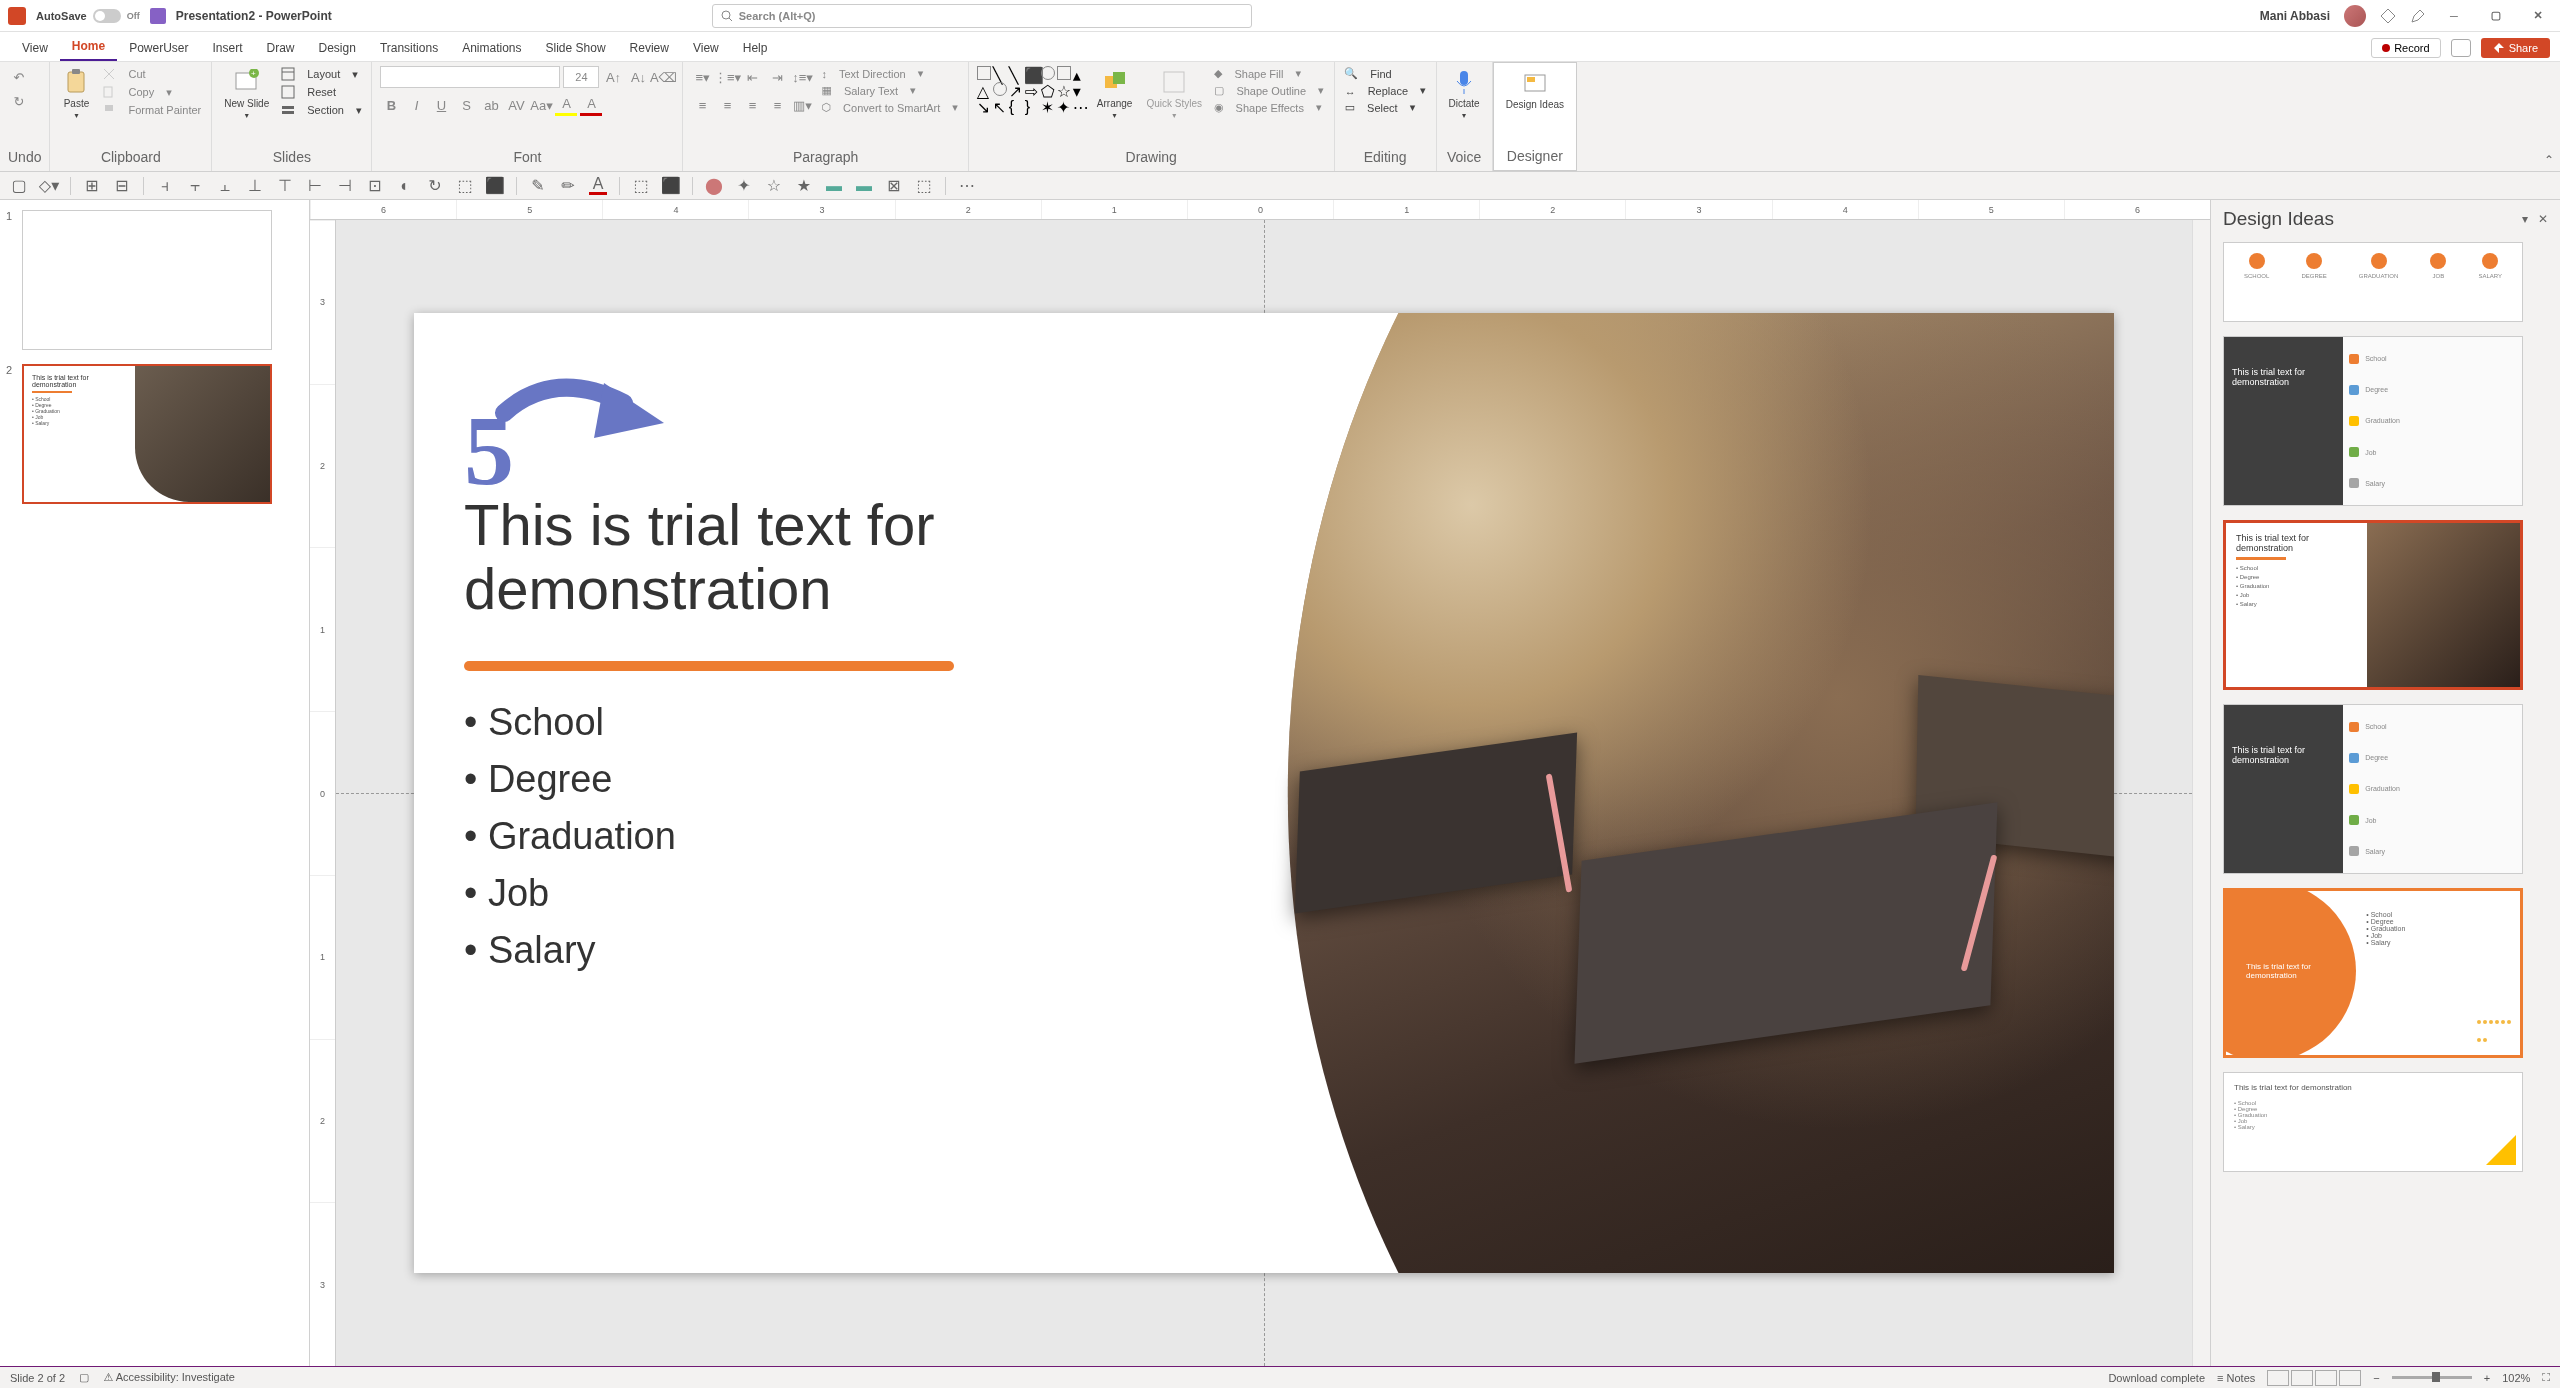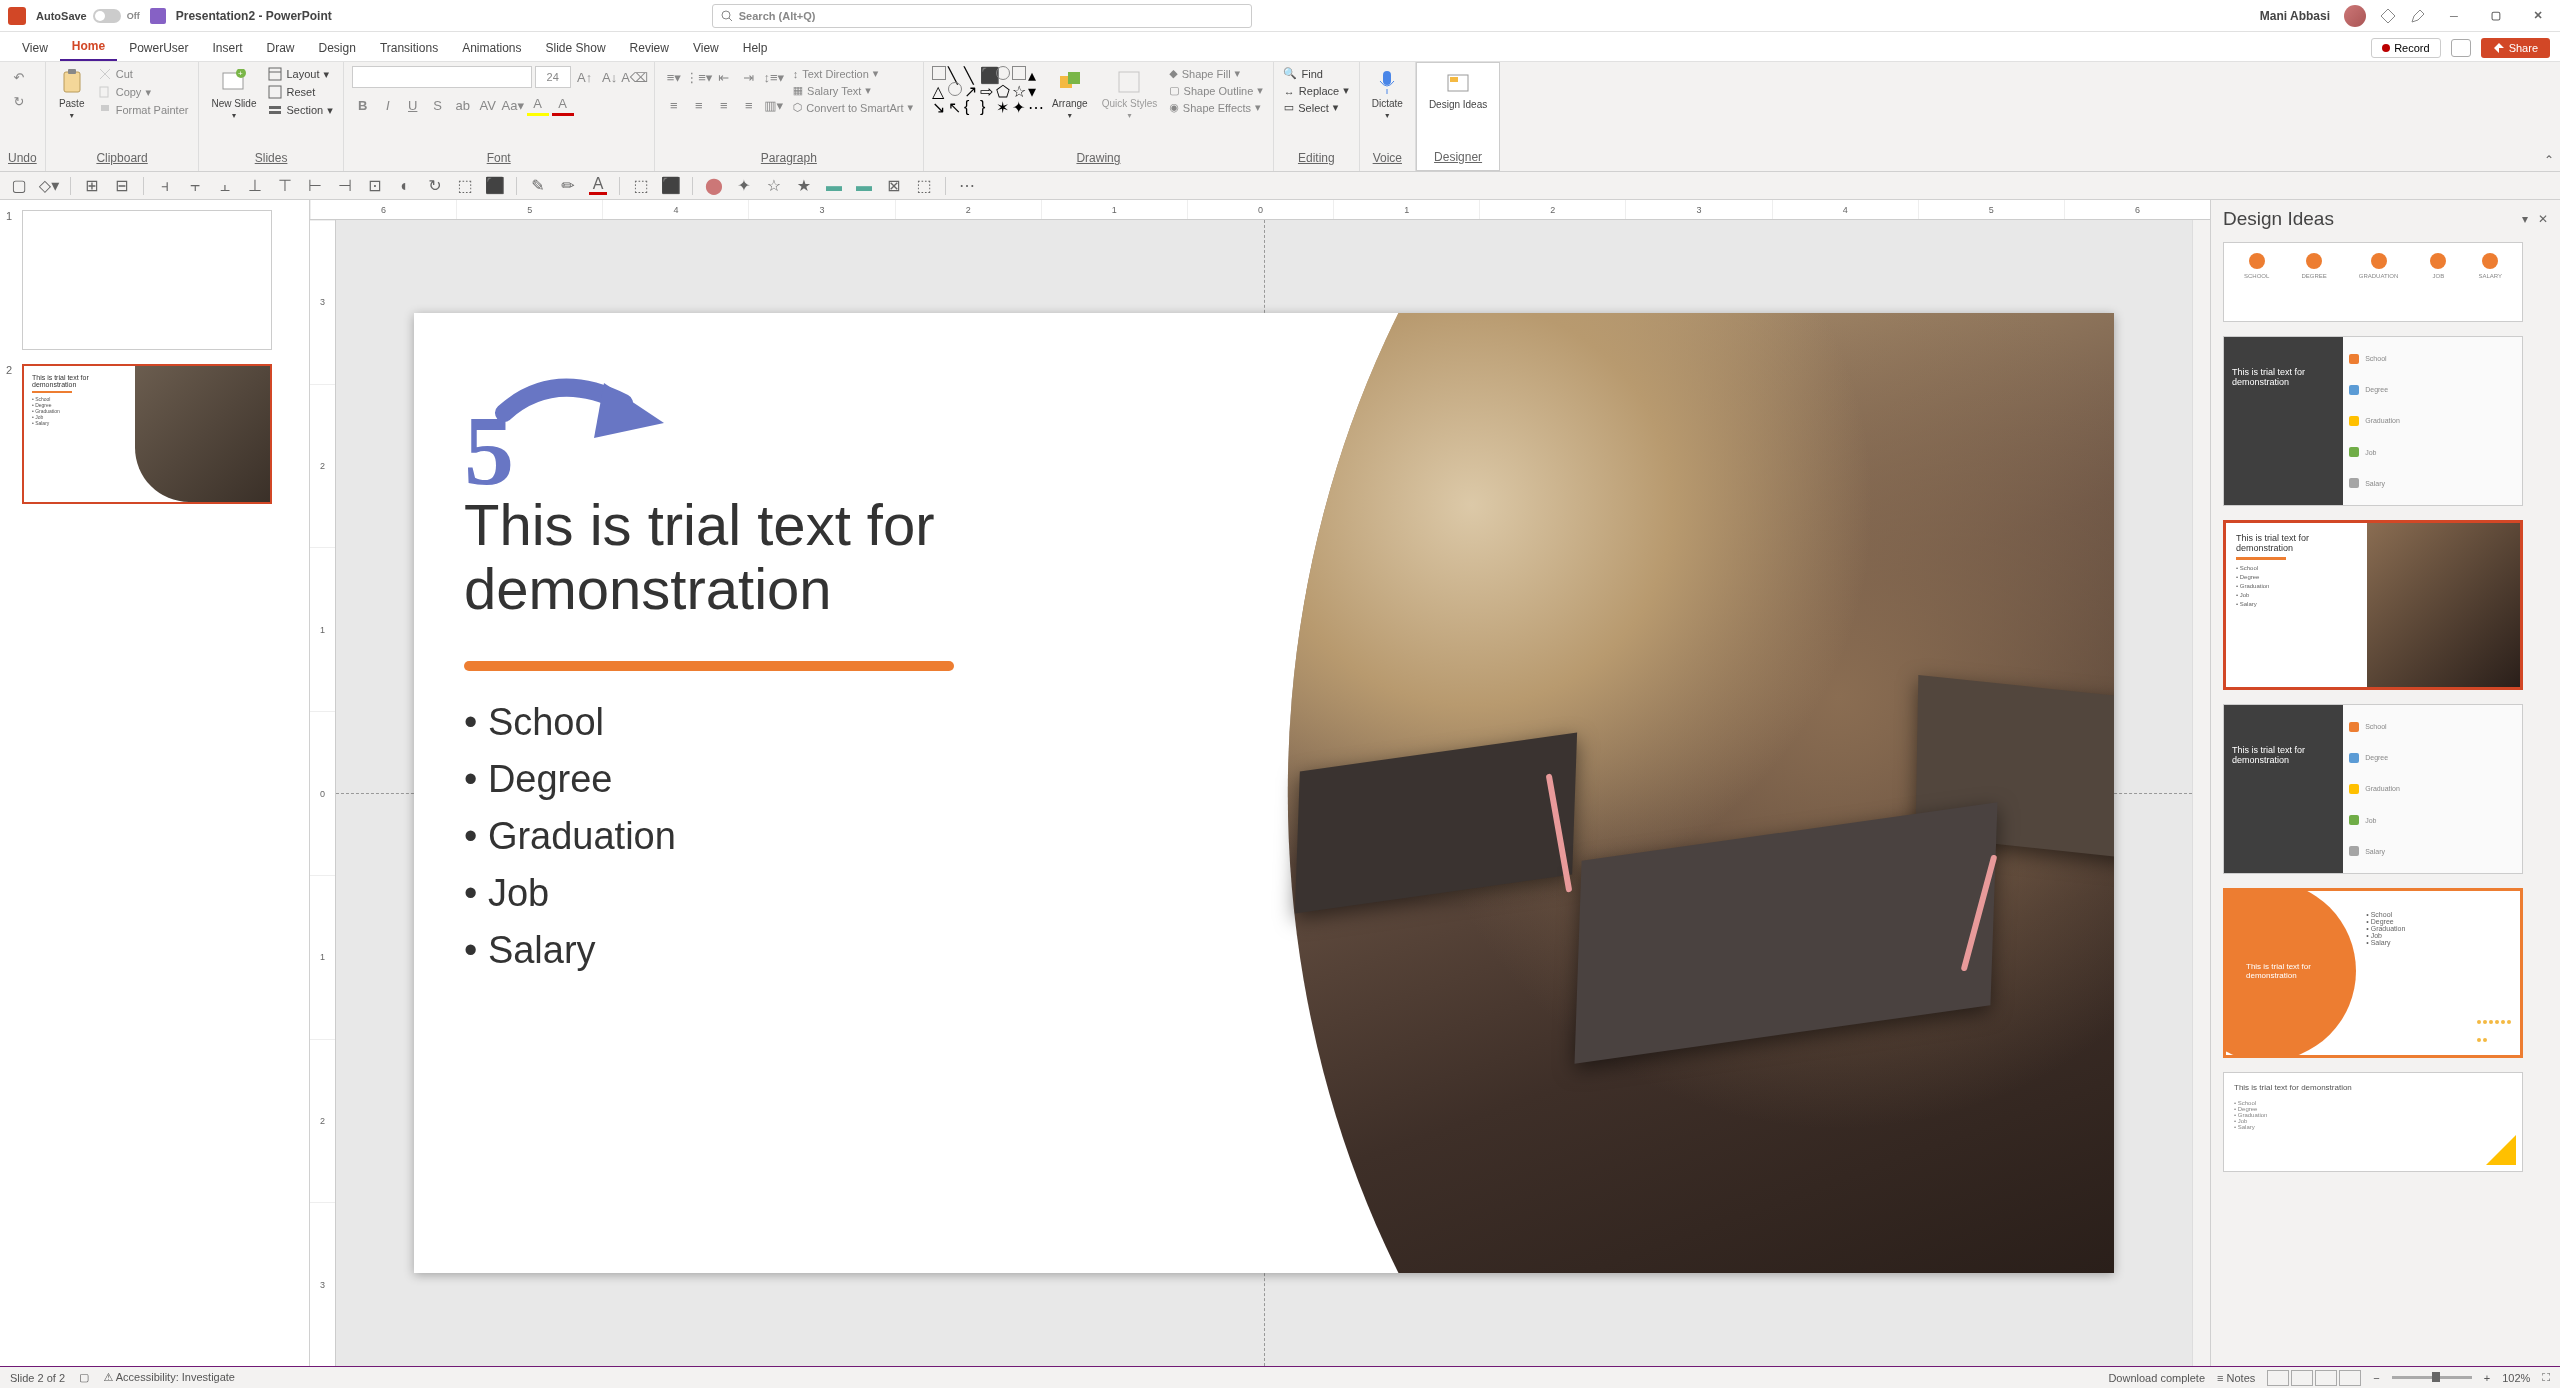--- a/index.html
+++ b/index.html
@@ -29,24 +29,24 @@
 .tabs-right { margin-left: auto; display: flex; align-items: center; gap: 10px; padding-bottom: 3px; }
 .record-btn { display: flex; align-items: center; gap: 4px; border: 1px solid #ccc; padding: 3px 10px; border-radius: 3px; font-size: 11px; }
 .record-dot { width: 8px; height: 8px; background: #b00; border-radius: 50%; }
 .comment-icon { width: 20px; height: 18px; border: 1px solid #aaa; border-radius: 3px; }
 .share-btn { background: #d24726; color: #fff; padding: 4px 12px; border-radius: 3px; font-size: 11px; display: flex; align-items: flex-start; gap: 4px; }
 
 
 .ribbon { height: 110px; background: #f3f2f1; display: flex; border-bottom: 1px solid #d0d0d0; position: relative; }
 .ribbon-group { border-right: 1px solid #ddd; padding: 4px 8px; display: flex; flex-direction: column; justify-content: space-between; }
 .group-items { display: flex; align-items: flex-start; gap: 6px; flex: 1; }
-.group-label { text-align: center; font-size: 12px; color: #666; padding-bottom: 2px; text-decoration: underline; }
+.group-label { text-align: center; font-size: 14px; color: #666; padding-bottom: 2px; }
 .big-btn { display: flex; flex-direction: column; align-items: center; gap: 2px; font-size: 10px; color: #444; padding: 2px 4px; }
 .big-btn .icon-box { width: 28px; height: 28px; display: flex; align-items: center; justify-content: center; }
-.small-item { display: flex; align-items: center; gap: 4px; font-size: 11px; color: #888; padding: 1px 2px; }
+.small-item { display: flex; align-items: center; gap: 12px; font-size: 11px; color: #888; padding: 1px 2px; }
 .small-item.enabled { color: #444; }
 .col { display: flex; flex-direction: column; gap: 2px; }
 .row { display: flex; gap: 3px; align-items: center; }
 .font-select { width: 180px; height: 22px; border: 1px solid #ccc; background: #fff; }
 .font-size { width: 36px; height: 22px; border: 1px solid #ccc; background: #fff; display: flex; align-items: center; justify-content: center; font-size: 11px; color: #888; }
 .fmt-btn { width: 22px; height: 22px; display: flex; align-items: center; justify-content: center; color: #888; font-size: 13px; }
 .shapes-grid { display: grid; grid-template-columns: repeat(7, 14px); gap: 2px; }
 .shape-cell { width: 14px; height: 14px; border: 1px solid #888; }
 .ribbon-collapse { position: absolute; right: 6px; bottom: 4px; font-size: 12px; color: #666; }
 

